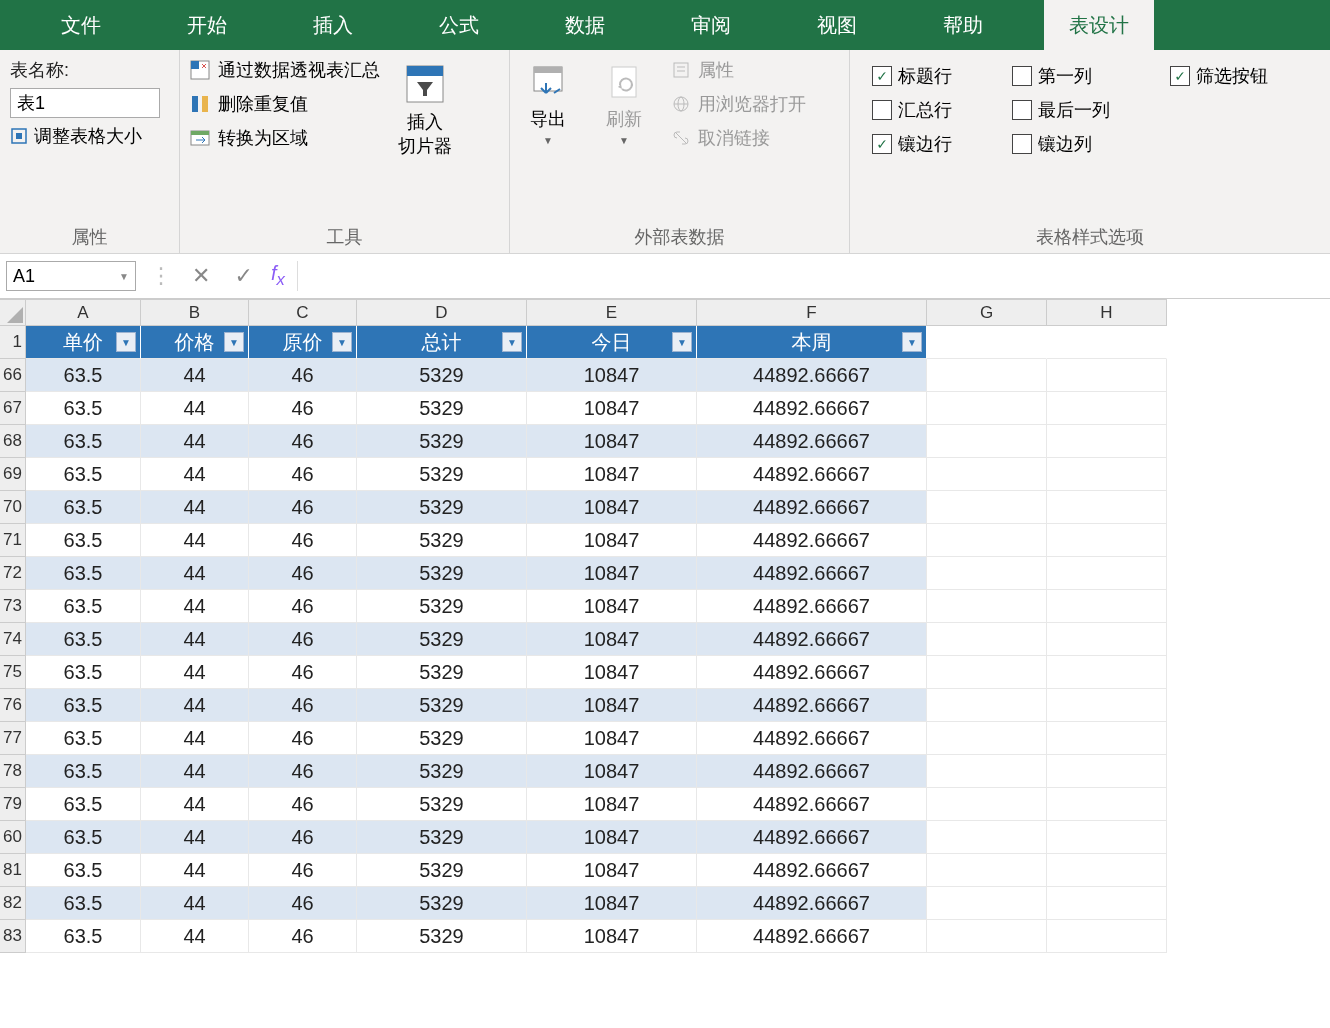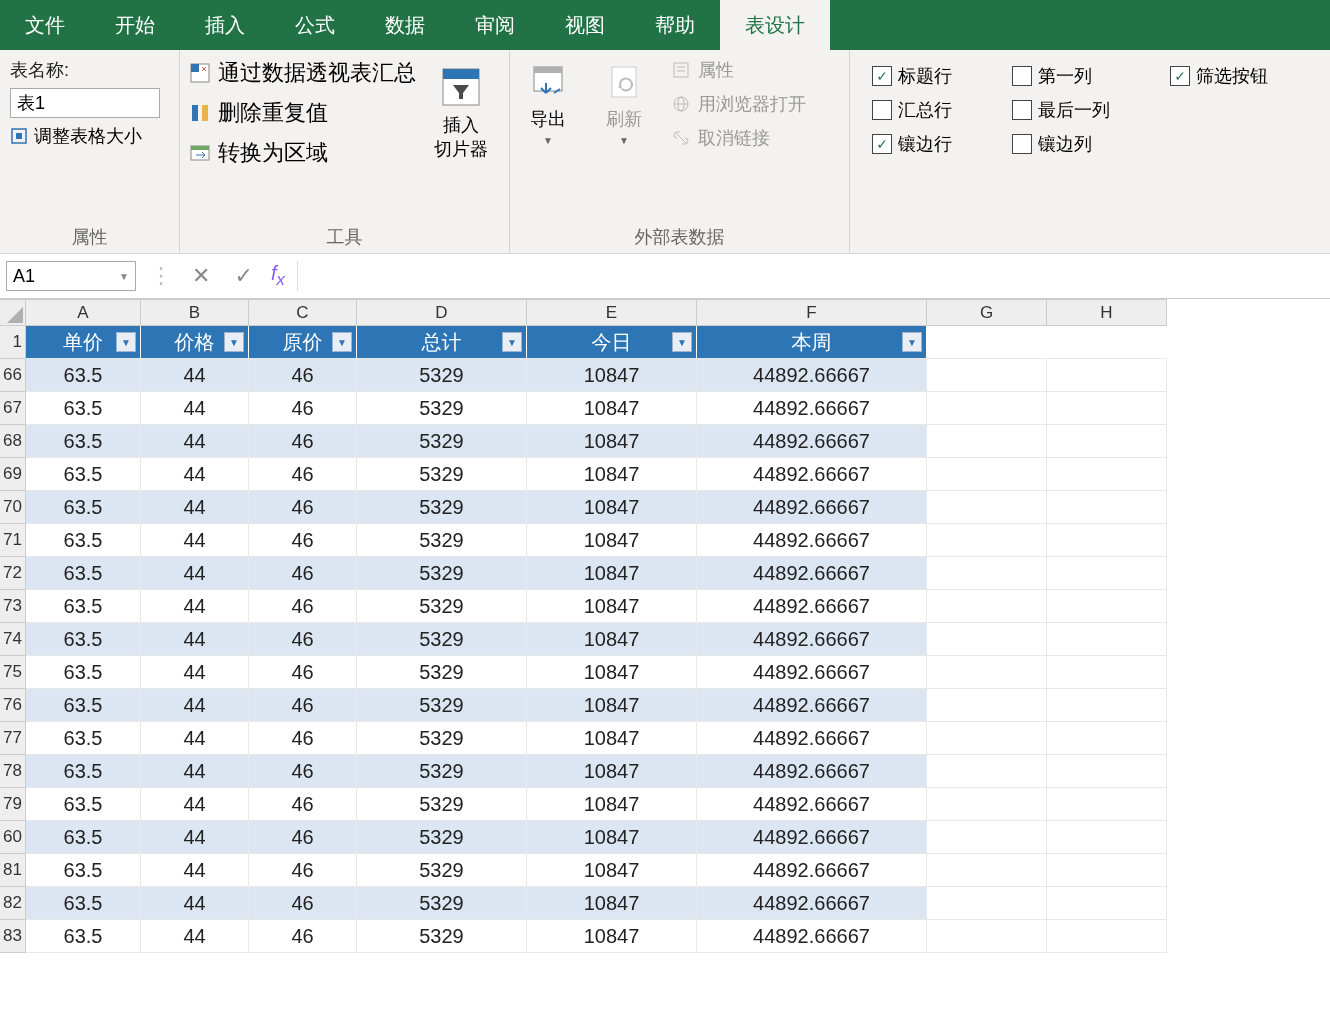--- a/index.html
+++ b/index.html
@@ -1,36 +1,36 @@
 <!DOCTYPE html>
 <html><head>
 <meta charset="utf-8">
 <style>
 * { box-sizing: border-box; margin: 0; padding: 0; }
 body { font-family: "Microsoft YaHei", "Segoe UI", sans-serif; background: #fff; overflow: hidden; width: 1330px; }
 
 
 .ribbon-tabs { display: flex; background: #217346; height: 50px; align-items: stretch; }
-.ribbon-tab { color: #fff; padding: 0 25px; font-size: 20px; display: flex; align-items: center; cursor: pointer; }
+.ribbon-tab { color: #fff; padding: 0 25px; font-size: 20px; display: flex; align-items: center; cursor: pointer; margin-left: 36px; }
 .ribbon-tab.active { background: #f3f2f1; color: #217346; }
 .tell-me { display: flex; align-items: center; gap: 8px; padding: 0 16px; }
 
 
 .ribbon-body { background: #f3f2f1; border-bottom: 1px solid #d5d5d5; display: flex; height: 204px; }
 .group { border-right: 1px solid #d5d5d5; padding: 8px 10px 4px 10px; display: flex; flex-direction: column; justify-content: space-between; }
 .group-label { text-align: center; color: #666; font-size: 18px; margin-top: 4px; }
 .group-content { display: flex; gap: 10px; }
 
 .prop-col { display: flex; flex-direction: column; gap: 6px; }
 .prop-label { font-size: 18px; color: #222; }
 .prop-input { width: 150px; height: 30px; border: 1px solid #aaa; background: #fff; padding: 0 6px; font-size: 18px; }
 .resize-btn { display: flex; align-items: center; gap: 6px; font-size: 18px; cursor: pointer; }
 
 .tool-col { display: flex; flex-direction: column; gap: 10px; }
-.tool-item { display: flex; align-items: center; gap: 8px; font-size: 22px; cursor: pointer; }
+.tool-item { display: flex; align-items: center; gap: 8px; font-size: 18px; cursor: pointer; }
 
 .big-btn { display: flex; flex-direction: column; align-items: center; justify-content: center; gap: 4px; font-size: 18px; cursor: pointer; padding: 4px 8px; }
 .big-btn .arrow-down { font-size: 10px; color: #666; }
 
 .ext-left { display: flex; gap: 20px; }
 .ext-right { display: flex; flex-direction: column; gap: 10px; }
 .ext-item { display: flex; align-items: center; gap: 8px; font-size: 18px; color: #999; }
 
 .style-opts { display: grid; grid-template-columns: auto auto auto; gap: 10px 20px; padding: 6px 12px; }
 .chk { display: flex; align-items: center; gap: 6px; font-size: 18px; cursor: pointer; }
@@ -209,20 +209,21 @@
         <div></div>
         <div class="chk">
           <span class="chk-box">✓</span>
           <span>镶边行</span>
         </div>
         <div class="chk">
           <span class="chk-box"></span>
           <span>镶边列</span>
         </div>
       </div>
+    <div class="group-label">表格样式选项</div>
   </div>
 </div>
 
 <div class="fxbar">
   <div class="name-box">
     <span>A1</span>
     <span style="font-size:10px;color:#888">▼</span>
   </div>
   <span class="fx-sep">⋮</span>
   <span class="fx-btn">✕</span>

